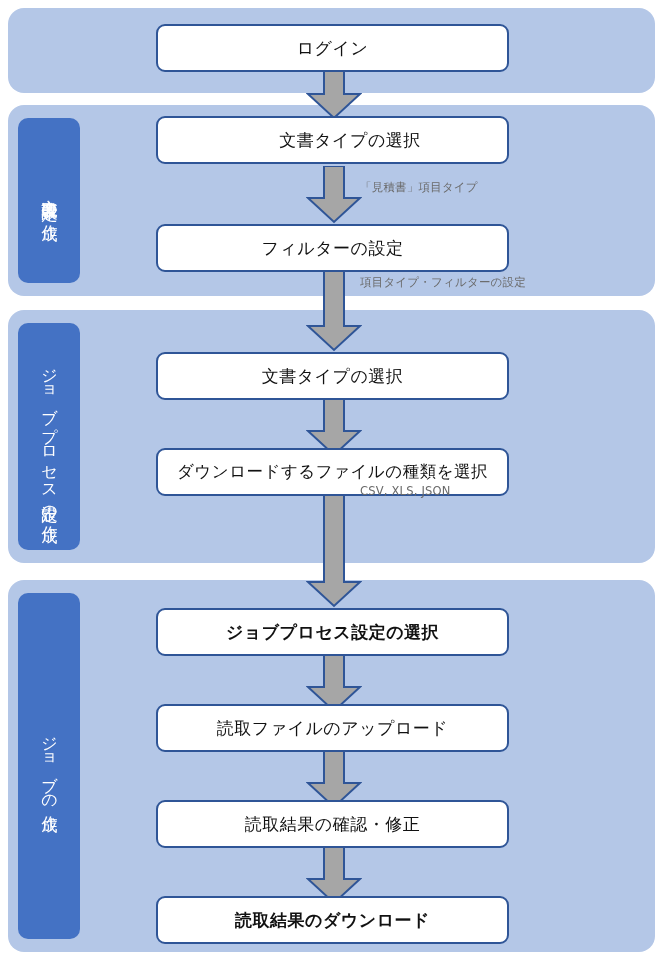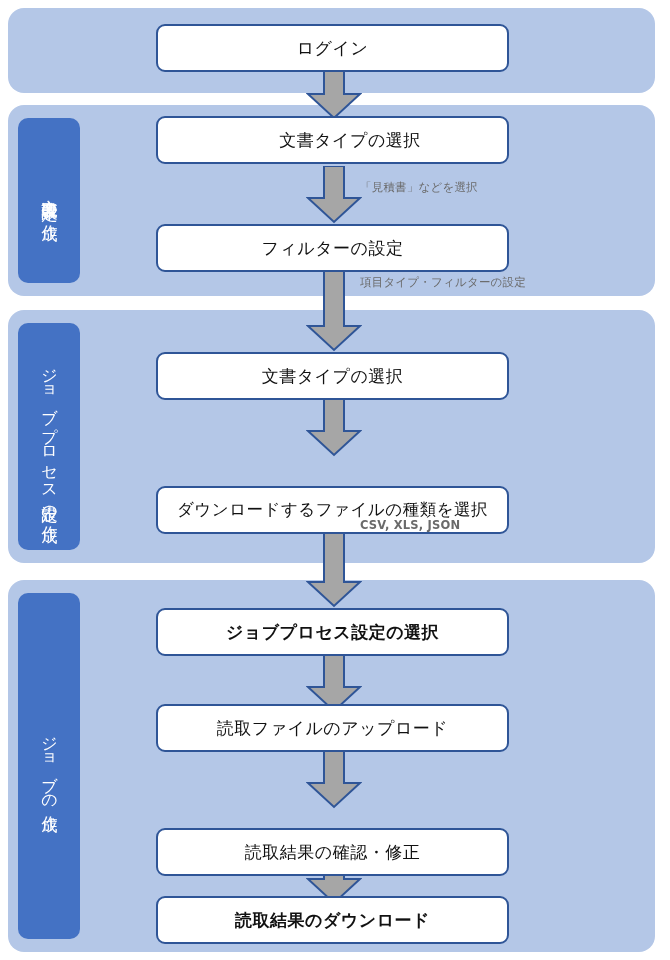--- a/index.html
+++ b/index.html
@@ -65,21 +65,20 @@
     display: flex;
     align-items: center;
     justify-content: center;
     color: #111111;
     font-size: 17px;
     letter-spacing: 0.5px;
     white-space: nowrap;
   }
   .node.wide {
     font-size: 16.5px;
-    margin-top: 38px;
   }
 
   
   .arrow {
     position: absolute;
     left: 306px;
     width: 56px;
   }
   .arrow svg { display: block; width: 56px; height: 100%; }
 
@@ -181,25 +180,25 @@
   </div>
 
   <div class="node" style="top:608px;font-weight:bold;">
     <span>ジョブプロセス設定の選択</span>
   </div>
 
   <div class="node" style="top:704px;justify-content:center;">
     <span>読取ファイルのアップロード</span>
   </div>
 
-  <div class="node" style="top:800px;margin-top:28px;">
+  <div class="node" style="top:800px;">
     <span>読取結果の確認・修正</span>
   </div>
 
   <div class="node" style="top:896px;font-weight:bold;">
     <span>読取結果のダウンロード</span>
   </div>
 
-  <div class="note" style="left:360px; top:180px;">「見積書」などを選択</div>
+  <div class="note" style="left:360px; top:180px;">「見積書」項目タイプ</div>
   <div class="note" style="left:360px; top:275px;">項目タイプ・フィルターの設定</div>
-  <div class="note" style="left:360px; top:518px;font-weight:bold;">CSV, XLS, JSON</div>
+  <div class="note" style="left:360px; top:484px;">CSV, XLS, JSON</div>
 
 </div>
 
 </body></html>

